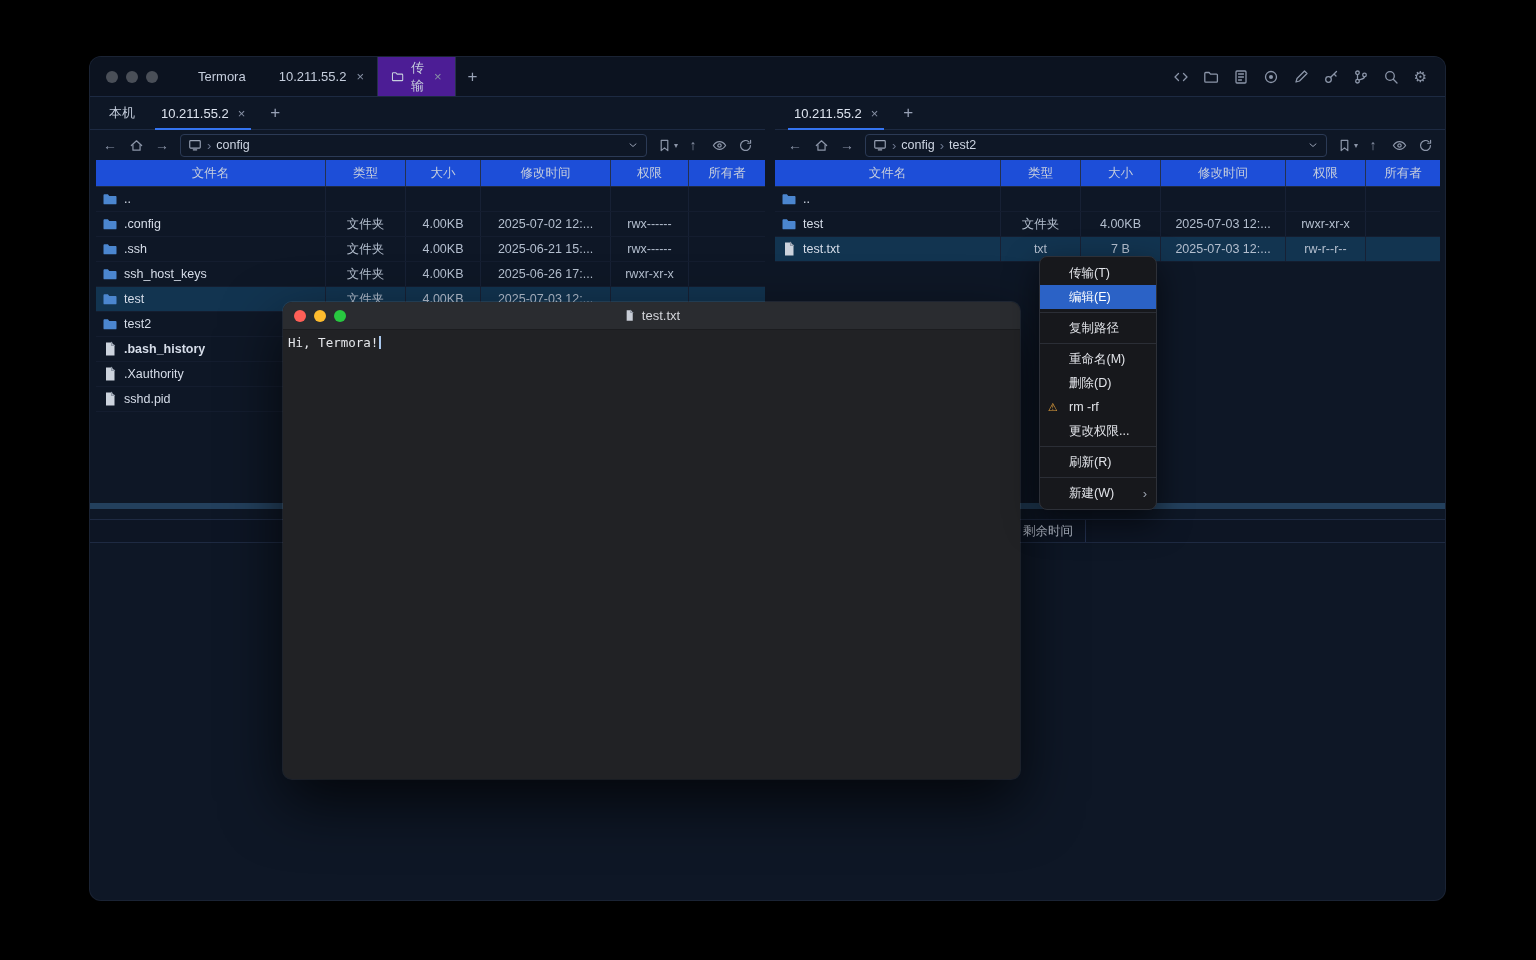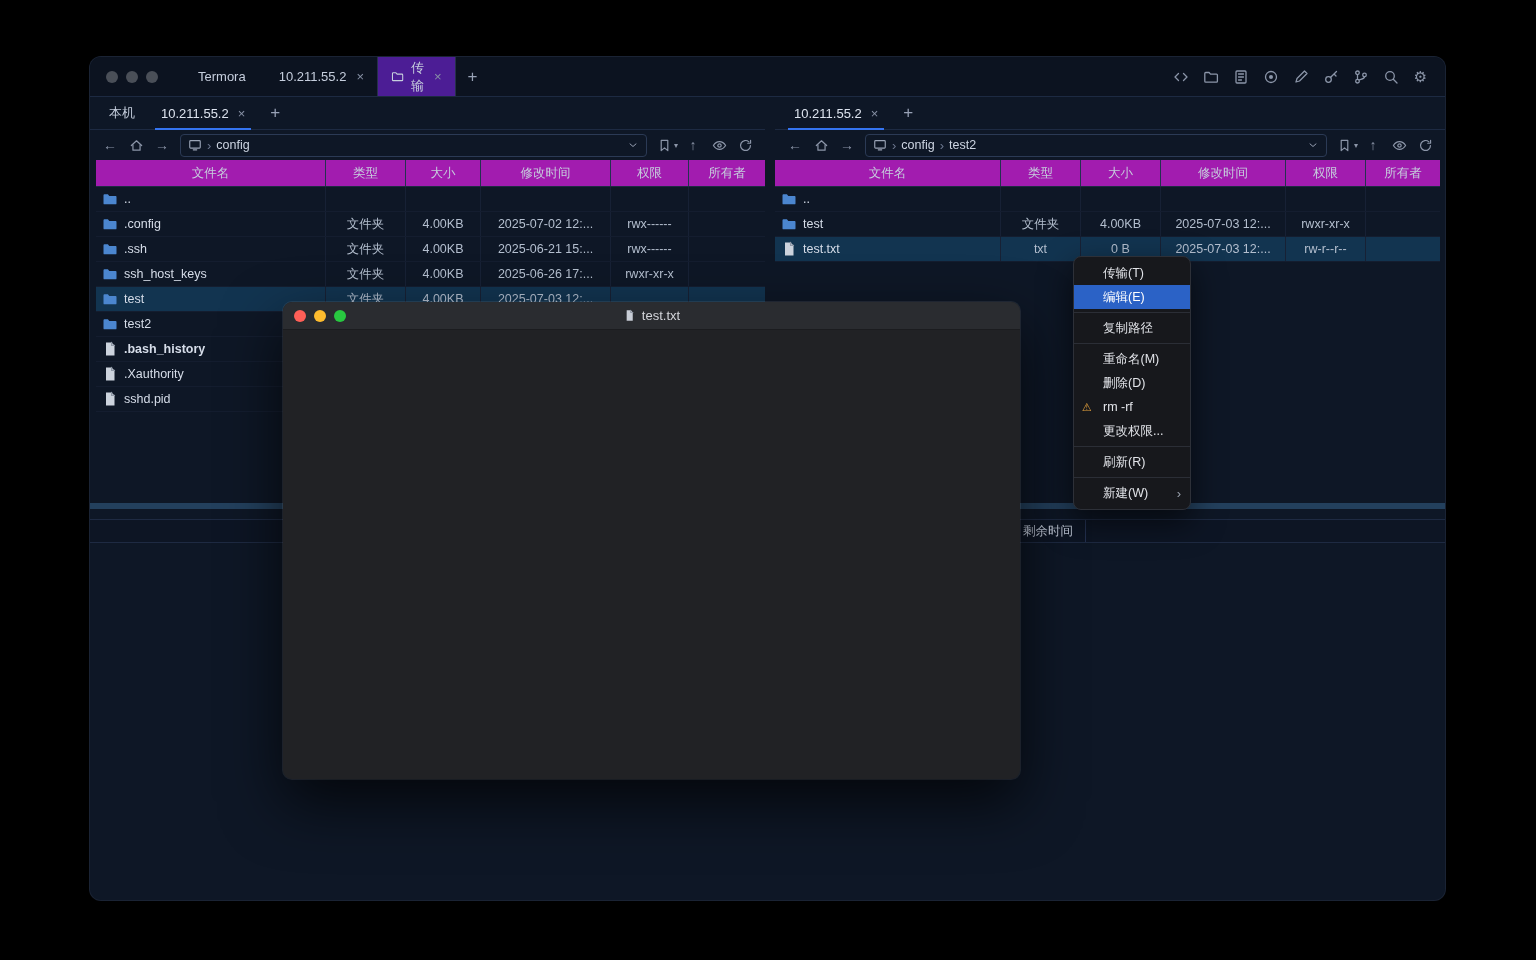--- a/index.html
+++ b/index.html
@@ -49,21 +49,21 @@
   .breadcrumb svg { width:14px; height:14px; color:#9aa4b6; flex:none; }
   .bc-crumbs { display:flex; align-items:center; gap:5px; min-width:0; }
   .crumb-sep { color:#6d7890; font-size:13px; }
   .bc-caret { margin-left:auto; color:#8b95a8; display:flex; }
   .bm-caret { font-size:8px; color:#8b95a8; margin-left:-5px; margin-right:1px; }
 
   
   .ftable { display:flex; flex-direction:column; min-width:0; }
   .pane.left .ftable { margin-left:6px; width:669px; }
   .pane.right .ftable { width:665px; }
-  .fh { display:flex; height:27px; background:#a21caf; border-bottom:1px solid #1e2a42; }
+  .fh { display:flex; height:27px; background:#1d4ed8; border-bottom:1px solid #1e2a42; }
   .hcell { height:100%; display:flex; align-items:center; justify-content:center;
     font-size:12.5px; color:#c6cedd; white-space:nowrap; overflow:hidden; }
   .fh .hcell + .hcell { border-left:1px solid #243150; }
   .frow { display:flex; height:25px; border-bottom:1px solid #141d2f; }
   .frow.selected { background:#123450; }
   .fcell { height:100%; display:flex; align-items:center; justify-content:center;
     font-size:12.5px; color:#b4bfcf; white-space:nowrap; overflow:hidden; }
   .fcell + .fcell { border-left:1px solid #17213578; border-left:1px solid #172135; }
   .fcell.name { justify-content:flex-start; gap:6px; padding-left:6px; color:#d6dde9; }
   .ficon { width:16px; height:16px; display:flex; flex:none; }
@@ -88,21 +88,21 @@
   .etl.red{background:#ff5f57} .etl.yellow{background:#febc2e} .etl.green{background:#28c840}
   .editor-title { position:absolute; left:0; right:0; display:flex; align-items:center;
     justify-content:center; gap:6px; color:#d3d5da; font-size:13px; }
   .editor-title svg { width:13px; height:13px; }
   .editor-body { padding:5px 5px; font-family:"DejaVu Sans Mono","Liberation Mono",monospace;
     font-size:12.5px; color:#e4e6ea; }
   .caret { display:inline-block; width:2px; height:13px; background:#a9c7ec;
     vertical-align:-2px; margin-left:1px; }
 
   
-  .cmenu { position:absolute; left:983px; top:199px; width:118px; background:#17181c;
+  .cmenu { position:absolute; left:949px; top:199px; width:118px; background:#17181c;
     border:1px solid #2d3038; border-radius:8px; padding:4px 0; z-index:50;
     box-shadow:0 12px 32px rgba(0,0,0,.6); }
   .citem { height:24px; display:flex; align-items:center; padding:0 10px 0 29px;
     font-size:12.5px; color:#e2e4e9; position:relative; white-space:nowrap; }
   .citem.hl { background:#2b62c6; color:#fff; }
   .ci-icon { position:absolute; left:8px; font-size:11px; color:#e6a23c; }
   .ci-sub { position:absolute; right:9px; color:#9aa1ad; font-size:13px; }
   .csep { height:1px; background:#2b2e36; margin:3px 0; }
 </style>
 </head>
@@ -504,21 +504,21 @@
               <div class="fcell name" style="width: 225px;">
                 <span class="ficon">
                   <svg viewBox="0 0 16 16">
                     <path class="fill" d="M4 1.5h5.6l2.9 2.9v10.1H4z" fill="#ccd3dd"></path>
                     <path d="M9.6 1.5v2.9h2.9" stroke="#8f98a6"></path>
                   </svg>
                 </span>
                 <span>test.txt</span>
               </div>
               <div class="fcell" style="width: 80px;">txt</div>
-              <div class="fcell" style="width: 80px;">0 B</div>
+              <div class="fcell" style="width: 80px;">7 B</div>
               <div class="fcell" style="width: 125px;">2025-07-03 12:...</div>
               <div class="fcell" style="width: 80px;">rw-r--r--</div>
               <div class="fcell" style="width: 75px;"></div>
             </div>
           </div>
       </div>
     </div>
   </div>
 
   <div class="splitter"></div>
@@ -540,20 +540,21 @@
             <path d="M9.5 1.5v2.7h2.7" stroke="#8f96a2"></path>
           </svg>
         <span>test.txt</span>
       </div>
       <div class="editor-traffic">
         <span class="etl red"></span>
         <span class="etl yellow"></span>
         <span class="etl green"></span>
       </div>
     </div>
+    <div class="editor-body"><span>Hi, Termora!</span><span class="caret"></span></div>
   </div>
 
   <div class="cmenu" id="context-menu">
       <div class="citem">
         <span>传输(T)</span>
       </div>
       <div class="citem hl">
         <span>编辑(E)</span>
       </div>
       <div class="csep"></div>

